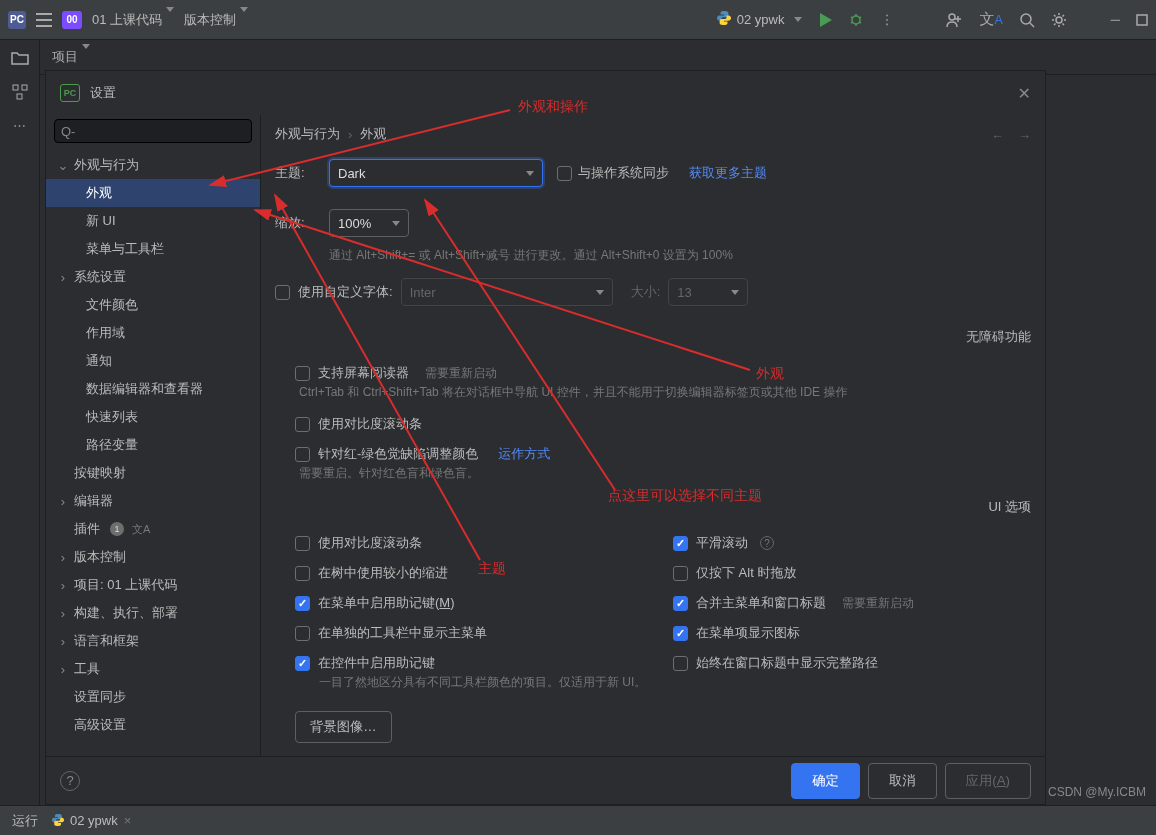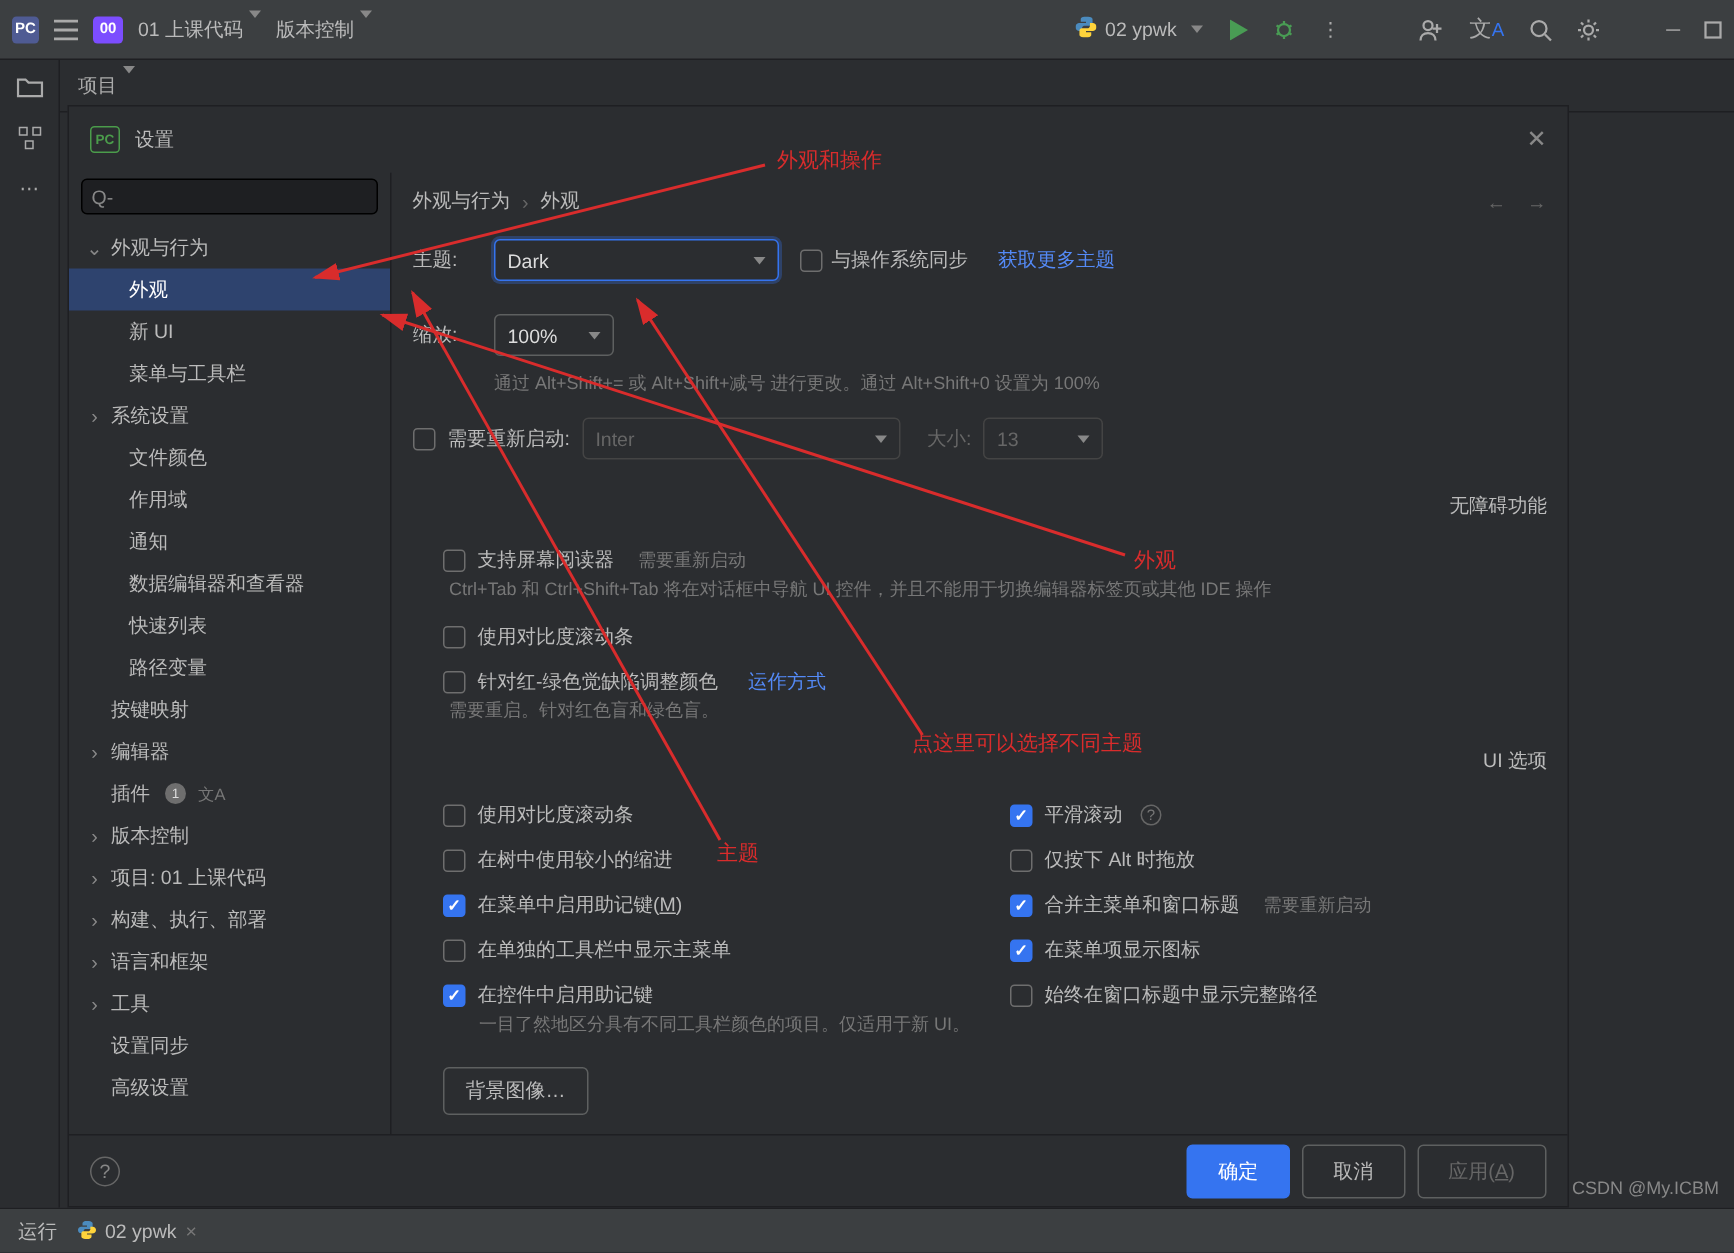--- a/index.html
+++ b/index.html
@@ -419,21 +419,21 @@
             <span>外观</span>
             <span class="bc-nav">
               <span>←</span>
               <span>→</span>
             </span>
           </div>
           <div class="content-scroll">
 
             <div class="form-row">
               <span class="form-label">主题:</span>
-              <div class="select highlighted" style="width:190px">
+              <div class="select highlighted" style="width:214px">
                 <span>Dark</span>
                   <span class="chev-down"></span>
               </div>
               <span style="display:flex;align-items:center;gap:6px;margin-left:6px">
                 <span class="checkbox"></span>
                 <span>与操作系统同步</span>
               </span>
               <span class="link" style="margin-left:12px">获取更多主题</span>
             </div>
 
@@ -441,21 +441,21 @@
               <span class="form-label">缩放:</span>
               <div class="select" style="width:80px">
                 <span>100%</span>
                   <span class="chev-down"></span>
               </div>
             </div>
             <div class="hint">通过 Alt+Shift+= 或 Alt+Shift+减号 进行更改。通过 Alt+Shift+0 设置为 100%</div>
 
             <div class="form-row">
               <span class="checkbox"></span>
-              <span>需要重新启动:</span>
+              <span>使用自定义字体:</span>
               <div class="select disabled" style="width:212px">
                 <span>Inter</span>
                   <span class="chev-down"></span>
               </div>
               <span class="disabled-text" style="margin-left:10px">大小:</span>
               <div class="select disabled" style="width:56px">
                 <span>13</span>
                   <span class="chev-down"></span>
               </div>
             </div>

